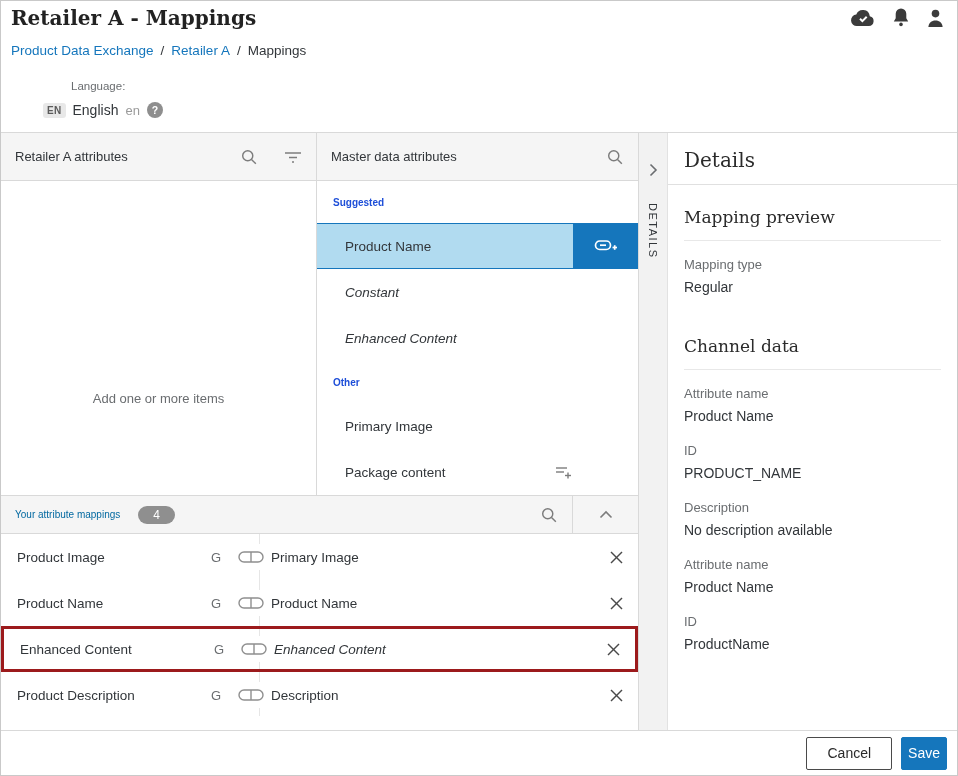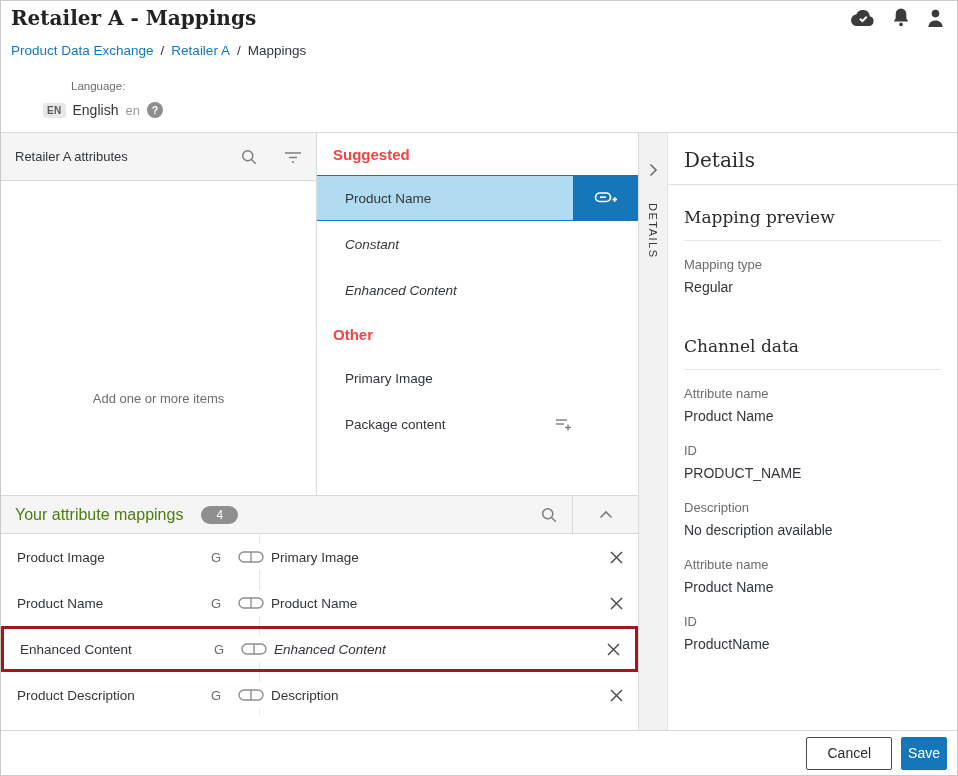--- a/index.html
+++ b/index.html
@@ -46,21 +46,21 @@
   .panel-header .ph-icons { margin-left:auto; display:flex; gap:26px; align-items:center; }
   .icon-btn { background:none; border:none; padding:0; cursor:pointer; display:flex; align-items:center; }
 
   
   .empty-state { text-align:center; margin-top:200px; }
   .empty-title { font-family:"DejaVu Serif","Liberation Serif",serif; font-size:17px; color:#2b2b2b; }
   .empty-sub { margin-top:10px; font-size:13px; color:#6a6d70; }
 
   
   .m-list { flex:1; overflow:hidden; }
-  .m-group { height:42px; display:flex; align-items:center; padding-left:16px; font-size:15px; font-weight:700; color:#ef4444; }
+  .m-group { height:42px; display:flex; align-items:center; padding-left:16px; font-size:10px; font-weight:700; color:#1d4ed8; }
   .m-item { height:46px; display:flex; align-items:center; padding-left:28px; font-size:13.5px; color:#32363a; cursor:pointer; position:relative; }
   .m-item.em { font-style:italic; }
   .m-item.selected { background:#b1dbf0; border-top:1px solid #1576bc; border-bottom:1px solid #1576bc; padding-right:0; }
   .m-item.selected .sel-label { flex:1; }
   .link-btn { width:65px; height:100%; background:#1576bc; border:none; cursor:pointer; display:flex; align-items:center; justify-content:center; margin-left:auto; }
   .m-item .row-action { margin-left:auto; margin-right:66px; }
 
   
   .details-strip {
     width:30px; flex:0 0 auto; background:#f2f2f2; border-left:1px solid #d9d9d9; border-right:1px solid #e2e2e2;
@@ -75,21 +75,21 @@
   .dp-title { padding:15px 16px 12px 16px; font-size:20px; color:#2b2b2b; border-bottom:1px solid #e0e0e0; }
   .dp-body { padding:0 16px; overflow:hidden; }
   .sec-head { font-family:"DejaVu Serif","Liberation Serif",serif; font-size:17px; color:#2b2b2b; padding:22px 0 13px 0; border-bottom:1px solid #e8e8e8; margin-bottom:16px; }
   .field-label { font-size:13px; color:#6a6d70; margin-bottom:7px; }
   .field-value { font-size:14px; color:#32363a; margin-bottom:19px; }
 
   
   .panel-mappings { flex:1; border-top:1px solid #d9d9d9; display:flex; flex-direction:column; min-height:0; }
   .map-header { height:38px; flex:0 0 auto; background:#f5f5f5; border-bottom:1px solid #d9d9d9; display:flex; align-items:stretch; }
   .map-header-main { flex:1; display:flex; align-items:center; padding:0 14px; border-right:1px solid #d9d9d9; }
-  .map-title { font-size:16px; color:#4d7c0f; }
+  .map-title { font-size:10px; color:#0369a1; }
   .count-badge { margin-left:18px; background:#8f8f8f; color:#fff; font-size:12px; border-radius:10px; padding:2px 15px; }
   .map-header-main .icon-btn { margin-left:auto; }
   .collapse-cell { width:65px; display:flex; align-items:center; justify-content:center; }
   .map-rows { position:relative; flex:1; overflow:hidden; }
   .map-rows::before { content:""; position:absolute; left:258px; top:0; bottom:14px; width:1px; background:#e6e6e6; }
   .map-row { height:46px; display:flex; align-items:center; position:relative; }
   .map-row.highlighted { border:3px solid #9c1a1c; }
   .map-source { width:200px; padding-left:16px; font-size:13.5px; color:#32363a; white-space:nowrap; }
   .map-badge { width:30px; text-align:center; font-size:13px; color:#6a6d70; }
   .map-pill { width:40px; display:flex; justify-content:center; align-items:center; background:#fff; z-index:1; height:26px; }
@@ -173,20 +173,31 @@
                   </svg>
               </button>
             </span>
           </div>
           <div class="empty-state">
             <div class="empty-sub">Add one or more items</div>
           </div>
         </div>
 
         <div class="panel panel-master">
+          <div class="panel-header">
+            <span>Master data attributes</span>
+            <span class="ph-icons">
+              <button class="icon-btn">
+                <svg width="18" height="18" viewBox="0 0 20 20">
+                    <circle cx="8.6" cy="8.6" r="5.6" fill="none" stroke="#7c7c7c" stroke-width="1.6"></circle>
+                    <line x1="12.8" y1="12.8" x2="17.6" y2="17.6" stroke="#7c7c7c" stroke-width="1.6"></line>
+                  </svg>
+              </button>
+            </span>
+          </div>
           <div class="m-list">
             <div class="m-group">Suggested</div>
             <div class="m-item selected">
               <span class="sel-label">Product Name</span>
               <button class="link-btn">
                 <svg width="24" height="17" viewBox="0 0 24 17">
                     <rect x="1.5" y="3" width="15" height="8.5" rx="4.2" fill="none" stroke="#fff" stroke-width="1.7"></rect>
                     <line x1="6" y1="7.2" x2="12" y2="7.2" stroke="#fff" stroke-width="1.7"></line>
                     <line x1="18.5" y1="9.5" x2="23" y2="9.5" stroke="#fff" stroke-width="1.7"></line>
                     <line x1="20.7" y1="7.2" x2="20.7" y2="11.8" stroke="#fff" stroke-width="1.7"></line>

